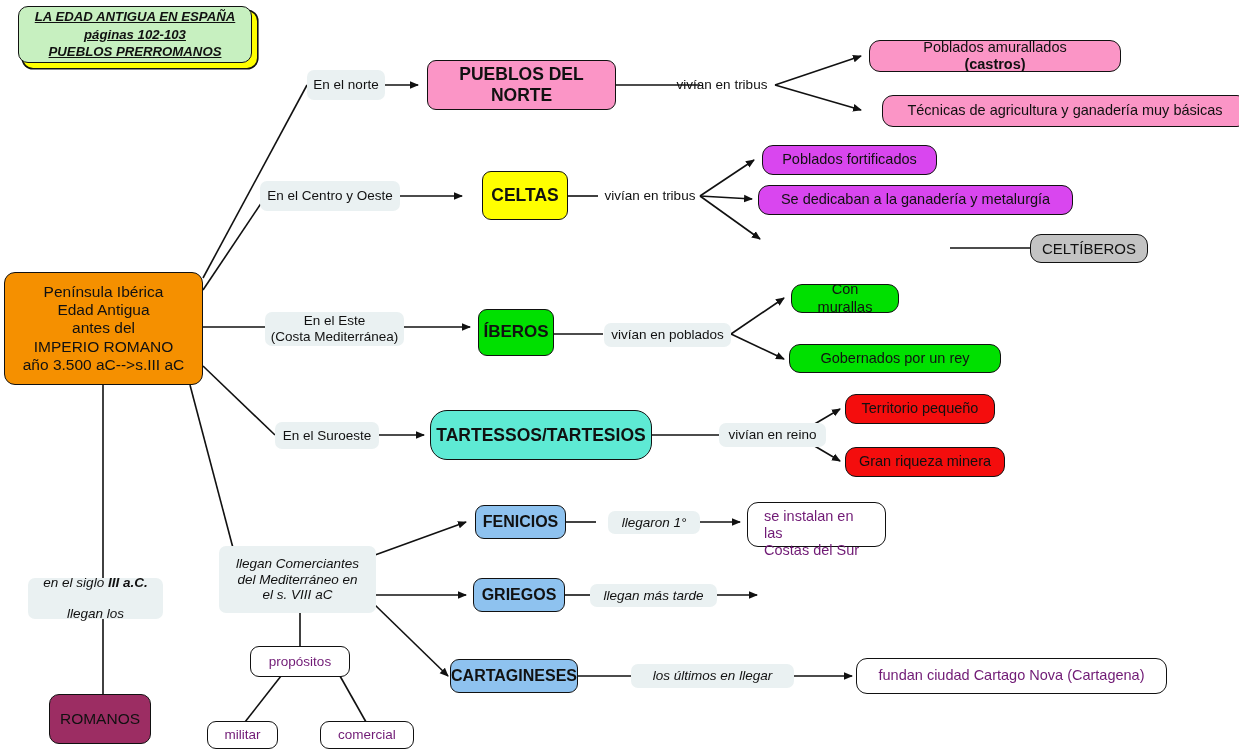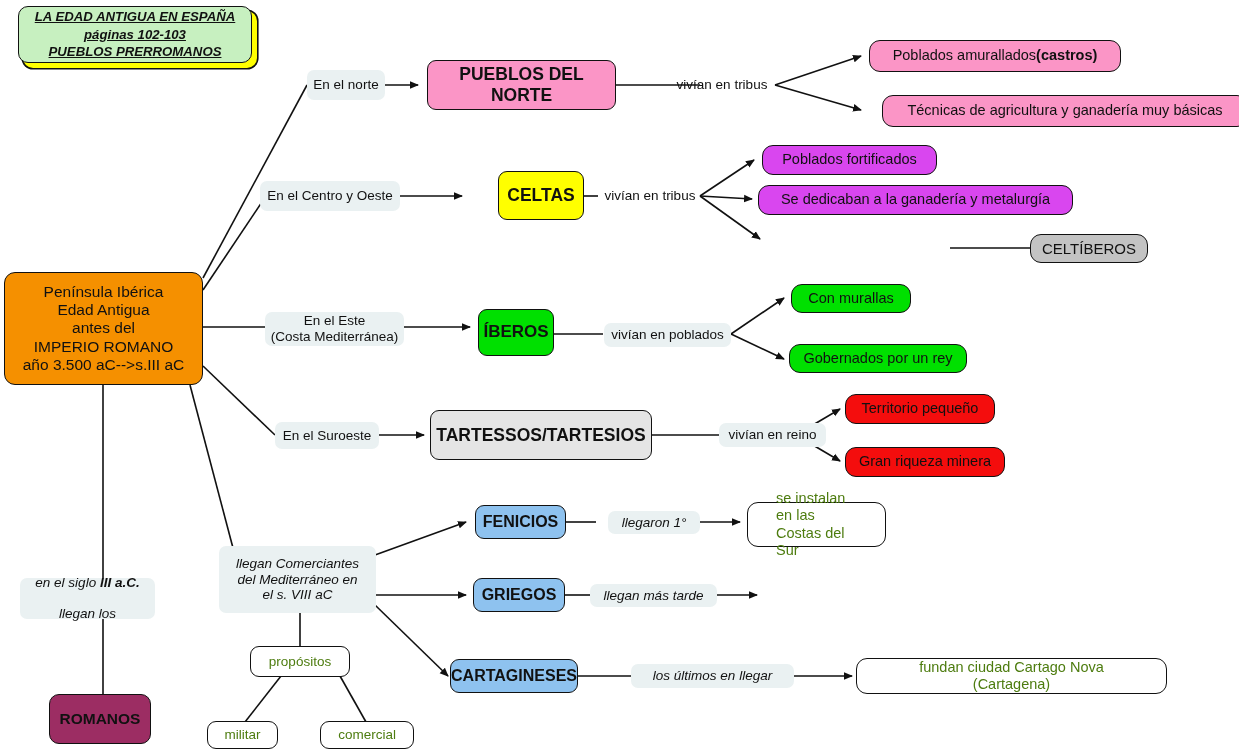--- a/index.html
+++ b/index.html
@@ -1,40 +1,40 @@
 <!DOCTYPE html>
 <html><head>
 <meta charset="utf-8">
 <style>
   html,body{margin:0;padding:0;background:#ffffff;}
   body{font-family:"Liberation Sans","DejaVu Sans",sans-serif;}
   #canvas{position:relative;width:1239px;height:749px;overflow:hidden;background:#fff;}
   svg#wires{position:absolute;left:0;top:0;width:1239px;height:749px;pointer-events:none;}
-  .node{position:absolute;box-sizing:border-box;display:flex;align-items:center;justify-content:center;text-align:center;line-height:1.18;}
+  .node{position:absolute;box-sizing:border-box;display:flex;align-items:center;justify-content:center;text-align:center;line-height:1.18;flex-direction:column;}
 
   
   .lbl{background:#eaf1f2;border-radius:7px;color:#111;font-size:13.5px;padding:4px 2px;}
   .lbl.ital{font-style:italic;}
 
   
-  .white{background:#ffffff;border:1.6px solid #111;border-radius:11px;color:#4d7c0f;font-size:14.5px;padding:5px 28px;}
+  .white{background:#ffffff;border:1.6px solid #111;border-radius:11px;color:#701a75;font-size:14.5px;padding:5px 16px;}
   .white.sm{font-size:13.5px;border-radius:9px;}
 
   
   .pinkhead{background:#fb95c6;border:1.6px solid #111;border-radius:9px;font-weight:bold;font-size:17.5px;color:#111;}
   .pink{background:#fb95c6;border:1.6px solid #111;border-radius:11px;font-size:14.5px;color:#111;padding:4px 11px;}
   .yellowhead{background:#ffff00;border:1.6px solid #111;border-radius:9px;font-weight:bold;font-size:17.5px;color:#111;}
   .yellow{background:#d946ef;border:1.6px solid #111;border-radius:11px;font-size:14.5px;color:#111;padding:4px 11px;}
   .greenhead{background:#00e000;border:1.6px solid #111;border-radius:9px;font-weight:bold;font-size:17px;color:#111;}
   .green{background:#00e000;border:1.6px solid #111;border-radius:11px;font-size:14.5px;color:#111;padding:4px 11px;}
-  .redhead{background:#e5e5e5;border:1.6px solid #111;border-radius:9px;font-weight:bold;font-size:17.5px;color:#111;}
+  .redhead{background:#5eead4;border:1.6px solid #111;border-radius:17px;font-weight:bold;font-size:17.5px;color:#111;}
   .red{background:#f40d0d;border:1.6px solid #111;border-radius:11px;font-size:14.5px;color:#111;padding:4px 11px;}
   .blue{background:#8ec2ef;border:1.6px solid #111;border-radius:9px;font-weight:bold;font-size:16px;color:#111;}
   .grey{background:#c3c3c3;border:1.6px solid #111;border-radius:11px;font-size:15px;color:#111;}
-  .purple{background:#9c2d63;border:1.6px solid #111;border-radius:10px;font-weight:bold;font-size:15.5px;color:#111;}
+  .purple{background:#9c2d63;border:1.6px solid #111;border-radius:10px;font-weight:normal;font-size:15.5px;color:#111;}
   .orange{background:#f59000;border:1.8px solid #111;border-radius:11px;font-size:15.5px;color:#111;flex-direction:column;}
 
   
   #title-card{position:absolute;left:18px;top:6px;width:232px;height:55px;background:#c7f0c0;
       border:1.6px solid #111;border-radius:10px;box-shadow:5px 5px 0 0 #ffff00, 5px 5px 0 1.6px #111;
       display:flex;flex-direction:column;align-items:center;justify-content:center;
       font-style:italic;font-weight:bold;font-size:13.2px;color:#111;line-height:1.32;}
   #title-card span{text-decoration:underline;}
   .ml{white-space:pre-line;}
   b{font-weight:bold;}
@@ -118,32 +118,32 @@
   <div class="node lbl" style="left:307px;top:70px;width:78px;height:30px;">En el norte</div>
   <div class="node pinkhead" style="left:427px;top:60px;width:189px;height:50px;">PUEBLOS DEL NORTE</div>
   <div class="node" style="left:668px;top:74px;width:108px;height:22px;font-size:13.5px;color:#111;">vivían en tribus</div>
   <div class="node pink" style="left:869px;top:40px;width:252px;height:32px;">
     <span>Poblados amurallados </span>
       <b>(castros)</b>
   </div>
   <div class="node pink" style="left:882px;top:95px;width:366px;height:32px;">Técnicas de agricultura y ganadería muy básicas</div>
 
   <div class="node lbl" style="left:260px;top:181px;width:140px;height:30px;">En el Centro y Oeste</div>
-  <div class="node yellowhead" style="left:482px;top:171px;width:86px;height:49px;margin-left:16px;">CELTAS</div>
+  <div class="node yellowhead" style="left:482px;top:171px;width:86px;height:49px;">CELTAS</div>
   <div class="node" style="left:596px;top:185px;width:108px;height:22px;font-size:13.5px;color:#111;">vivían en tribus</div>
   <div class="node yellow" style="left:762px;top:145px;width:175px;height:30px;">Poblados fortificados</div>
   <div class="node yellow" style="left:758px;top:185px;width:315px;height:30px;">Se dedicaban a la ganadería y metalurgía</div>
   <div class="node grey" style="left:1030px;top:234px;width:118px;height:29px;">CELTÍBEROS</div>
 
   <div class="node lbl ml" style="left:265px;top:312px;width:139px;height:34px;">En el Este
 (Costa Mediterránea)</div>
   <div class="node greenhead" style="left:478px;top:309px;width:76px;height:47px;">ÍBEROS</div>
   <div class="node lbl" style="left:604px;top:323px;width:127px;height:24px;">vivían en poblados</div>
-  <div class="node green" style="left:791px;top:284px;width:120px;height:29px;">Con murallas</div>
-  <div class="node green" style="left:789px;top:344px;width:178px;height:29px;">Gobernados por un rey</div>
+  <div class="node green" style="left:791px;top:284px;width:108px;height:29px;">Con murallas</div>
+  <div class="node green" style="left:789px;top:344px;width:212px;height:29px;">Gobernados por un rey</div>
 
   <div class="node lbl" style="left:275px;top:422px;width:104px;height:27px;">En el Suroeste</div>
   <div class="node redhead" style="left:430px;top:410px;width:222px;height:50px;">TARTESSOS/TARTESIOS</div>
   <div class="node lbl" style="left:719px;top:423px;width:107px;height:24px;">vivían en reino</div>
   <div class="node red" style="left:845px;top:394px;width:150px;height:30px;">Territorio pequeño</div>
   <div class="node red" style="left:845px;top:447px;width:160px;height:30px;">Gran riqueza minera</div>
 
   <div class="node lbl ital ml" style="left:219px;top:546px;width:157px;height:67px;font-size:13.5px;">llegan Comerciantes
 del Mediterráneo en
 el s. VIII aC</div>
@@ -157,20 +157,20 @@
   <div class="node lbl ital" style="left:590px;top:584px;width:127px;height:23px;">llegan más tarde</div>
 
   <div class="node blue" style="left:450px;top:659px;width:128px;height:34px;">CARTAGINESES</div>
   <div class="node lbl ital" style="left:631px;top:664px;width:163px;height:24px;">los últimos en llegar</div>
   <div class="node white" style="left:856px;top:658px;width:311px;height:36px;">fundan ciudad Cartago Nova (Cartagena)</div>
 
   <div class="node white sm" style="left:250px;top:646px;width:100px;height:31px;">propósitos</div>
   <div class="node white sm" style="left:207px;top:721px;width:71px;height:28px;">militar</div>
   <div class="node white sm" style="left:320px;top:721px;width:94px;height:28px;">comercial</div>
 
-  <div class="node lbl ital ml" style="left:20px;top:578px;width:135px;height:41px;flex-direction:column;">
+  <div class="node lbl ital ml" style="left:28px;top:578px;width:135px;height:41px;flex-direction:column;">
     <div><span>en el siglo </span><b>III a.C.</b></div>
     <div style="white-space:pre-line">
 llegan los</div>
   </div>
   <div class="node purple" style="left:49px;top:694px;width:102px;height:50px;">ROMANOS</div>
 
 </div>
 
 </body></html>

